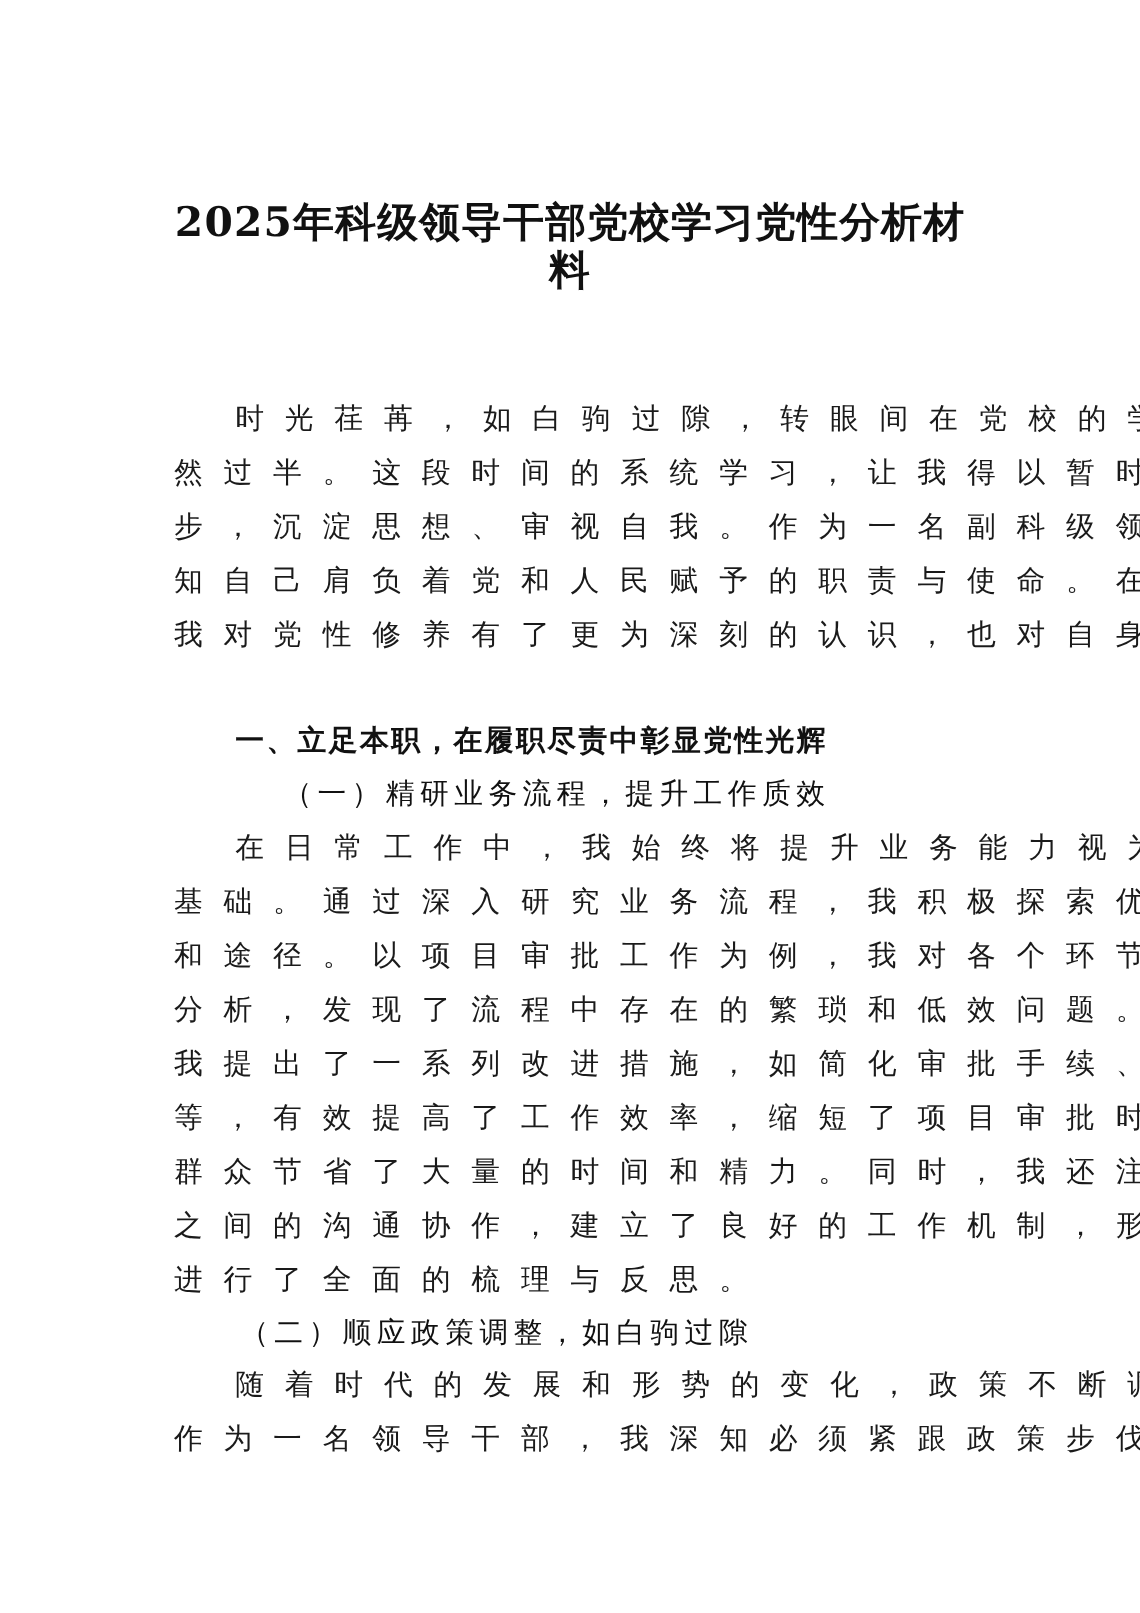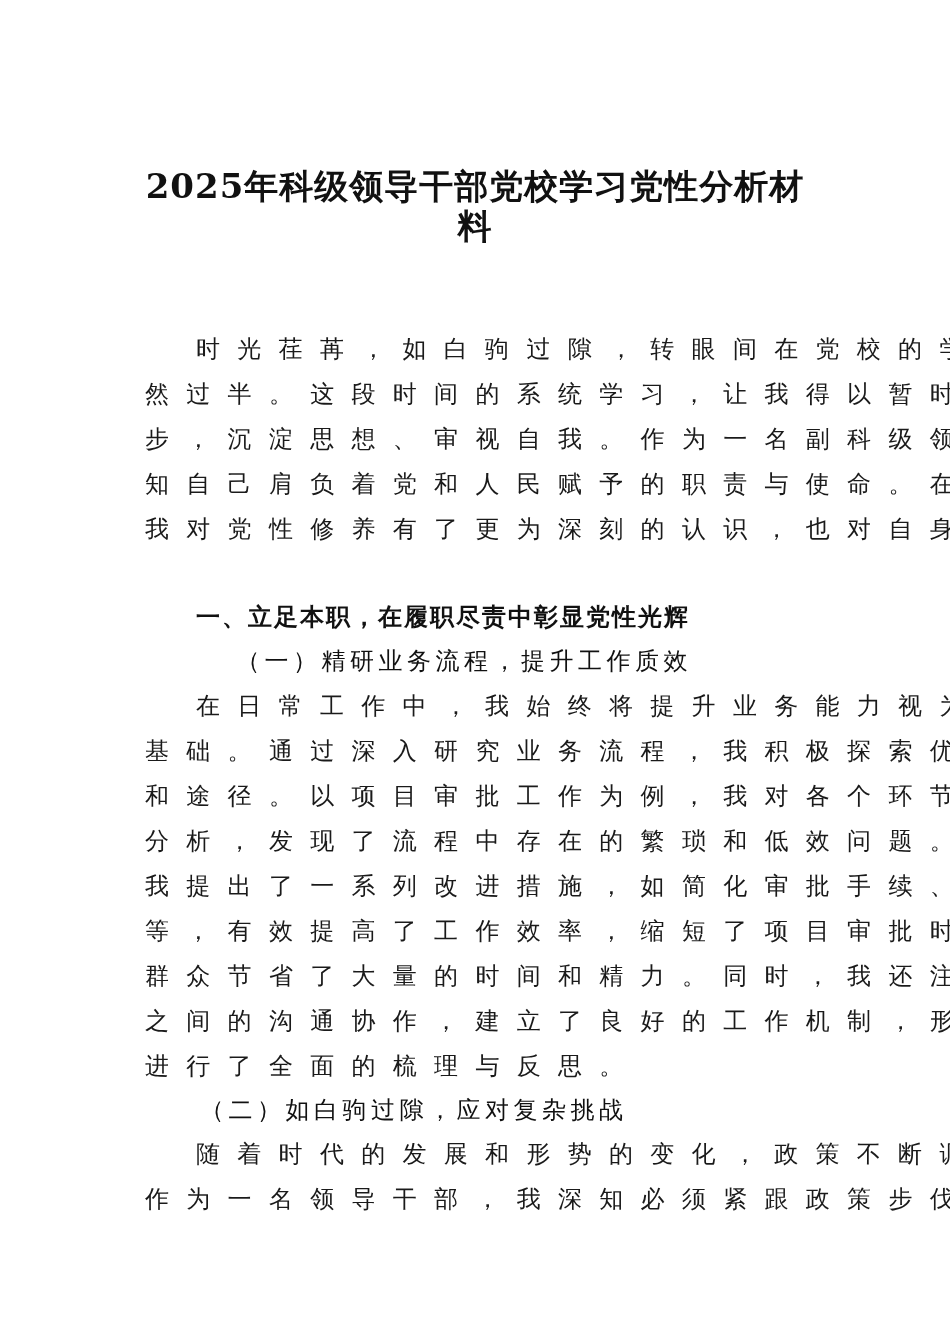--- a/index.html
+++ b/index.html
@@ -39,18 +39,18 @@
   <div class="line indent" style="top:690px;">在日常工作中，我始终将提升业务能力视为履行职责的</div>
   <div class="line" style="top:735px;">基础。通过深入研究业务流程，我积极探索优化工作的方法</div>
   <div class="line" style="top:780px;">和途径。以项目审批工作为例，我对各个环节进行了细致的</div>
   <div class="line" style="top:825px;">分析，发现了流程中存在的繁琐和低效问题。针对这些问题</div>
   <div class="line" style="top:870px;">我提出了一系列改进措施，如简化审批手续、优化审批环节</div>
   <div class="line" style="top:915px;">等，有效提高了工作效率，缩短了项目审批时间，为企业和</div>
   <div class="line" style="top:960px;">群众节省了大量的时间和精力。同时，我还注重加强与同事</div>
   <div class="line" style="top:1005px;">之间的沟通协作，建立了良好的工作机制，形成了工作合力</div>
   <div class="line" style="top:1050px;">进行了全面的梳理与反思。</div>
 
-  <div class="h2" style="top:1094px; left:200px;">（二）如白驹过隙，应对复杂挑战</div>
+  <div class="h2" style="top:1094px; left:200px;">（二）顺应政策调整，如白驹过隙</div>
 
   <div class="line indent" style="top:1138px;">随着时代的发展和形势的变化，政策不断调整和更新。</div>
   <div class="line" style="top:1183px;">作为一名领导干部，我深知必须紧跟政策步伐，及时调整工</div>
 
 </div>
 
 </body></html>

